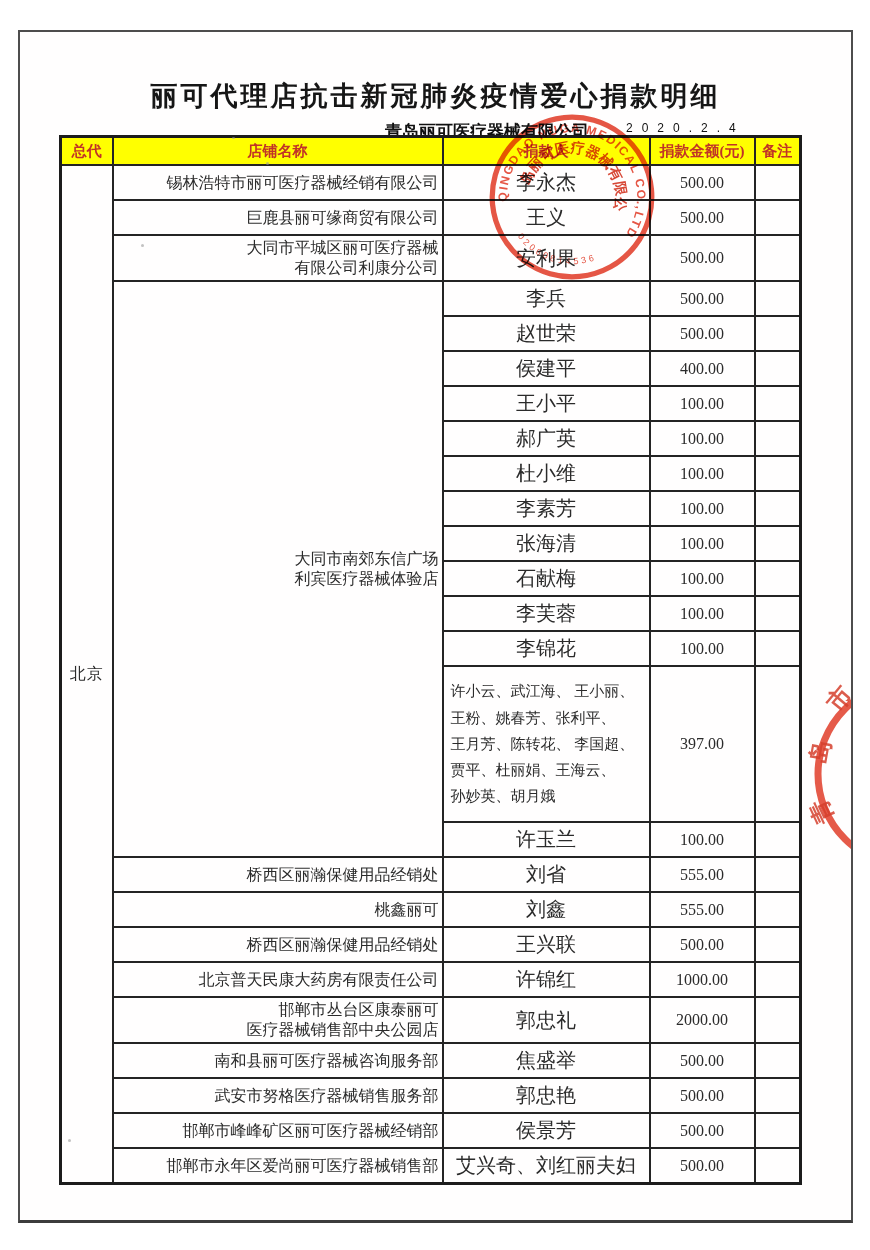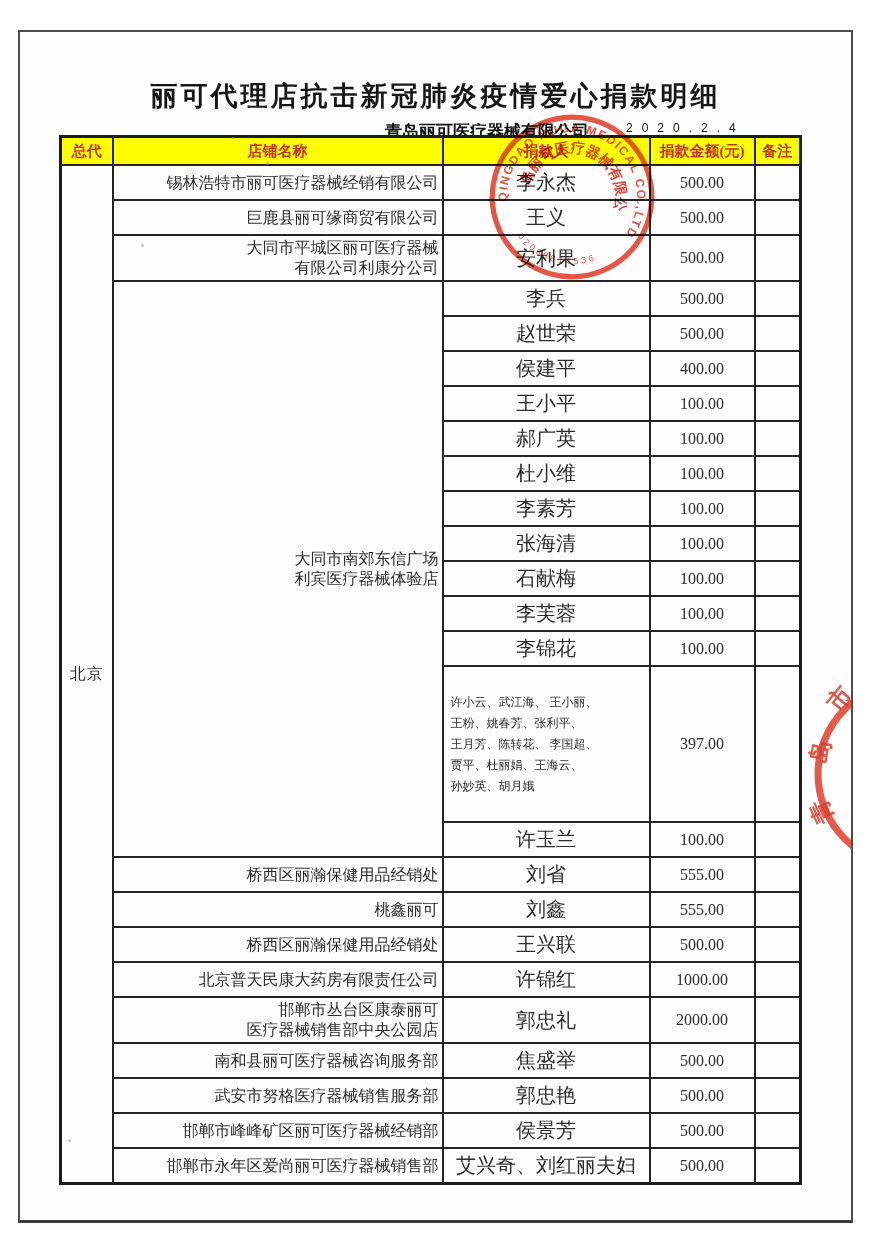--- a/index.html
+++ b/index.html
@@ -18,21 +18,21 @@
            font-size:12px;letter-spacing:9px;color:#111;}
   table.donations{position:absolute;left:39px;top:103px;width:740px;
         border-collapse:collapse;table-layout:fixed;border:3px solid #1c1c1c;}
   .donations th,.donations td{border:2px solid #242424;overflow:hidden;}
   .donations th{background:#ffff00;color:#c13327;font-weight:bold;font-size:15px;
         height:24px;text-align:center;padding:1px 0;}
   .donations td{height:29px;text-align:center;font-size:16px;padding:2px 3px;line-height:1.25;}
   td.region{font-size:16px;letter-spacing:1px;}
   td.store{white-space:pre-line;text-align:right;}
   td.donor{font-size:20px;}
-  td.donor.multi{text-align:left;white-space:pre-line;font-size:12px;line-height:1.75;
+  td.donor.multi{text-align:left;white-space:pre-line;font-size:15px;line-height:1.75;
         height:150px;padding-left:7px;vertical-align:middle;margin-left:39px;}
   td.amount{font-size:16px;font-variant-numeric:tabular-nums;}
   .stamp{position:absolute;mix-blend-mode:multiply;opacity:.93;pointer-events:none;}
   #stamp-main{left:447px;top:60px;}
   #stamp-edge{left:770px;top:615px;}
   .speck{position:absolute;background:#9a9a9a;border-radius:50%;opacity:.6;}
 </style>
 </head>
 <body>
 

